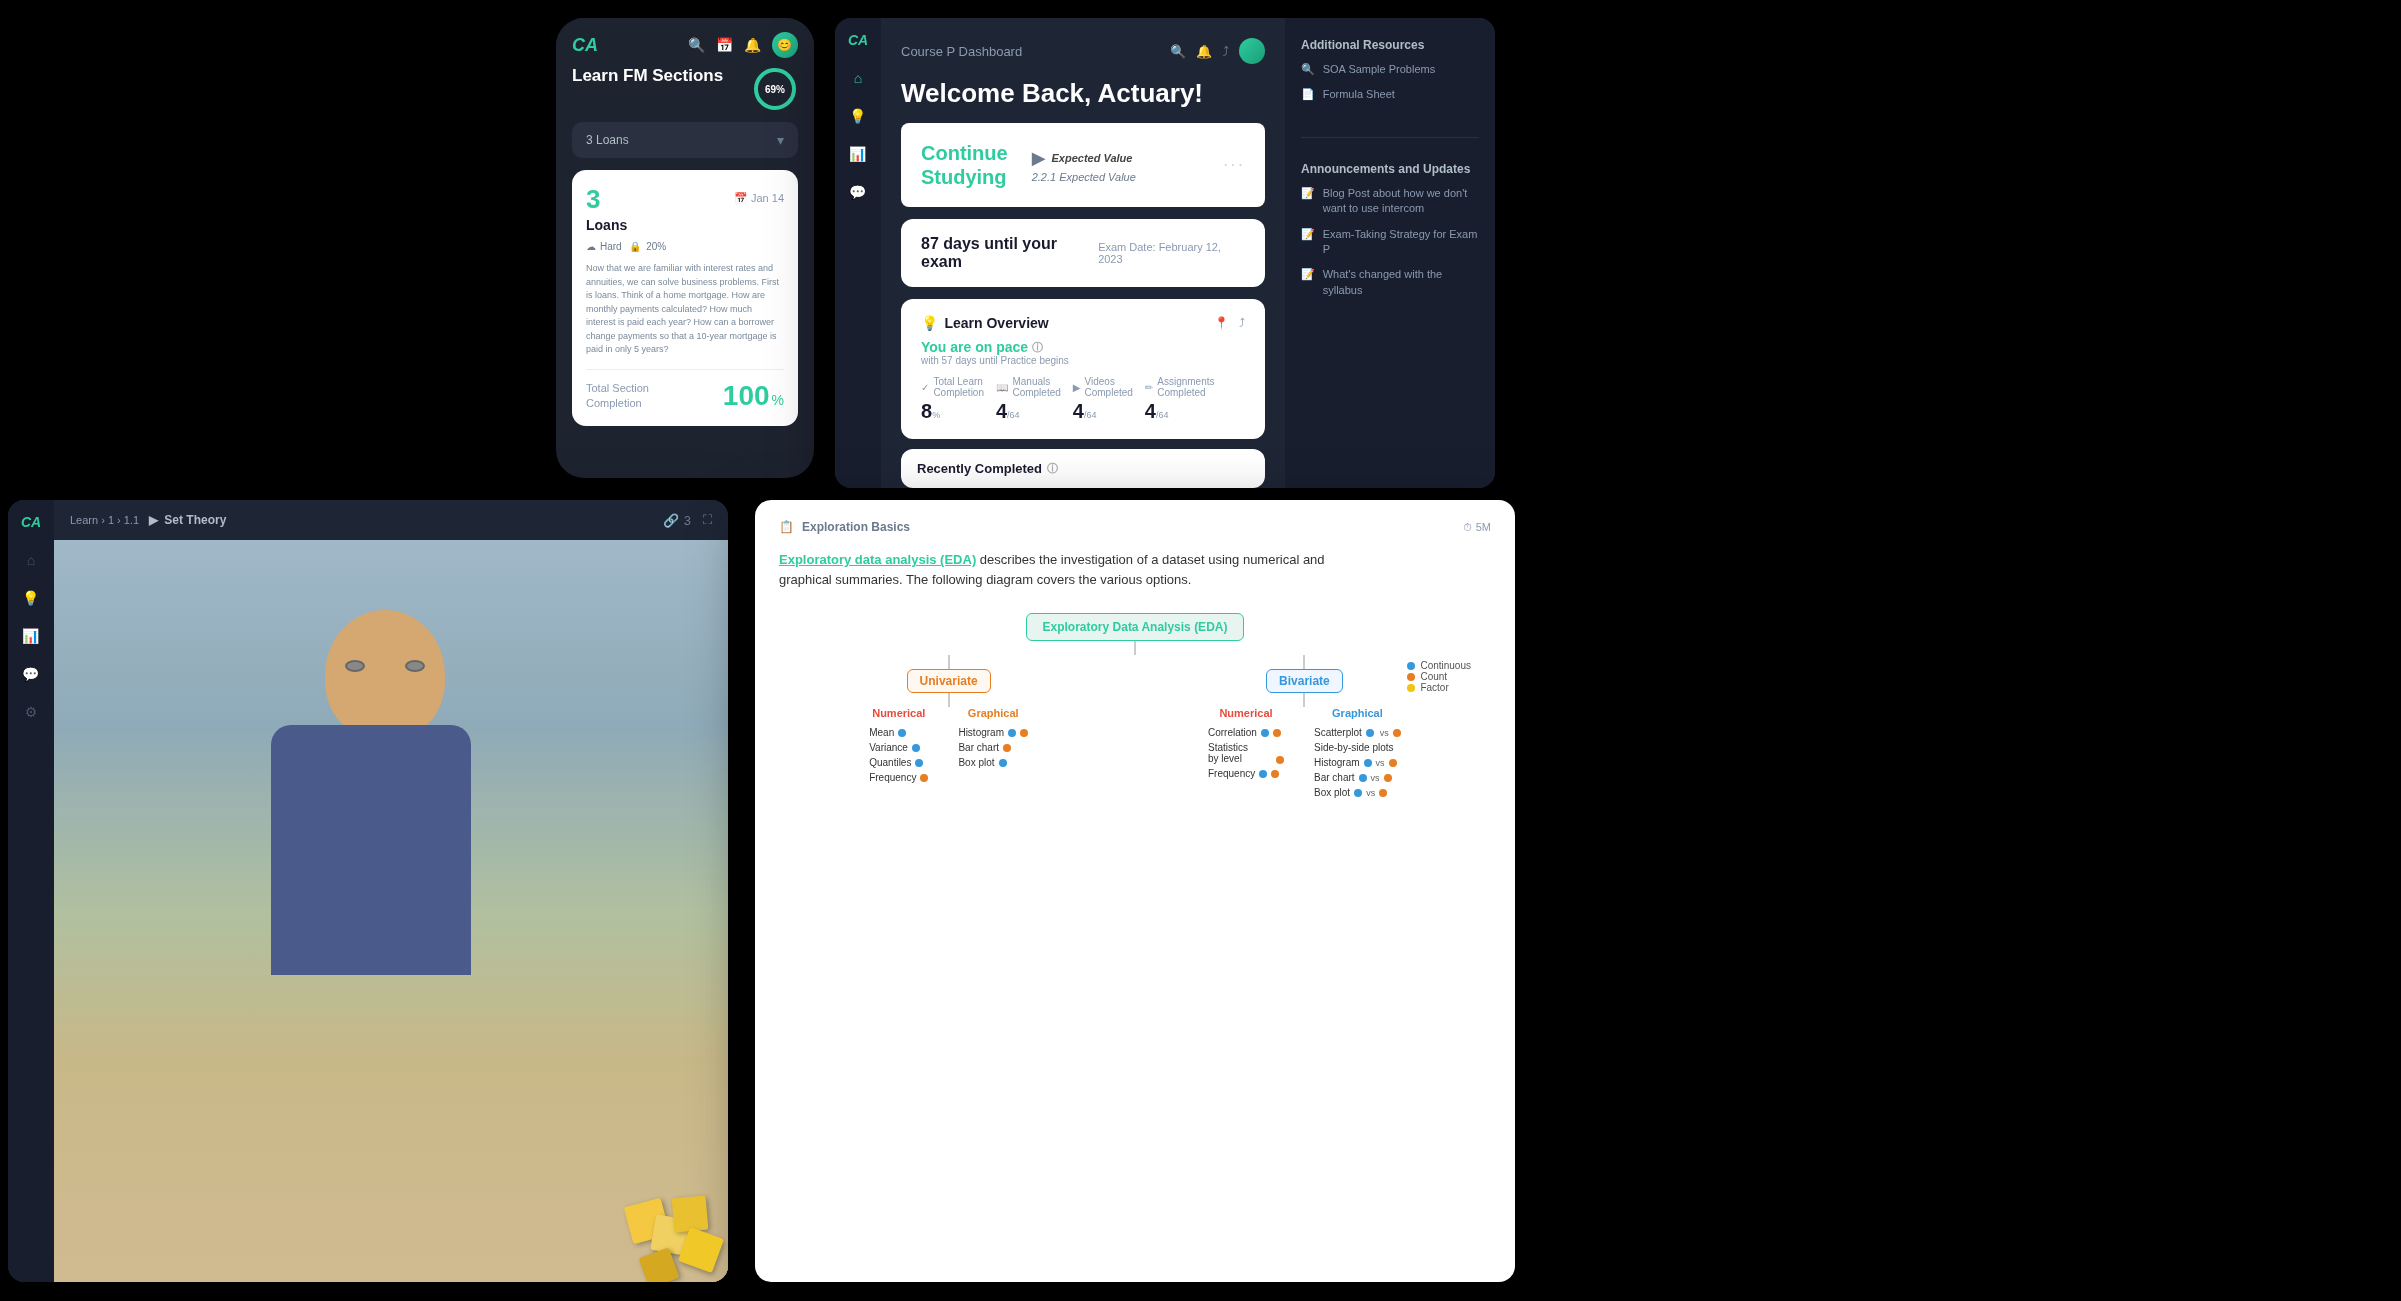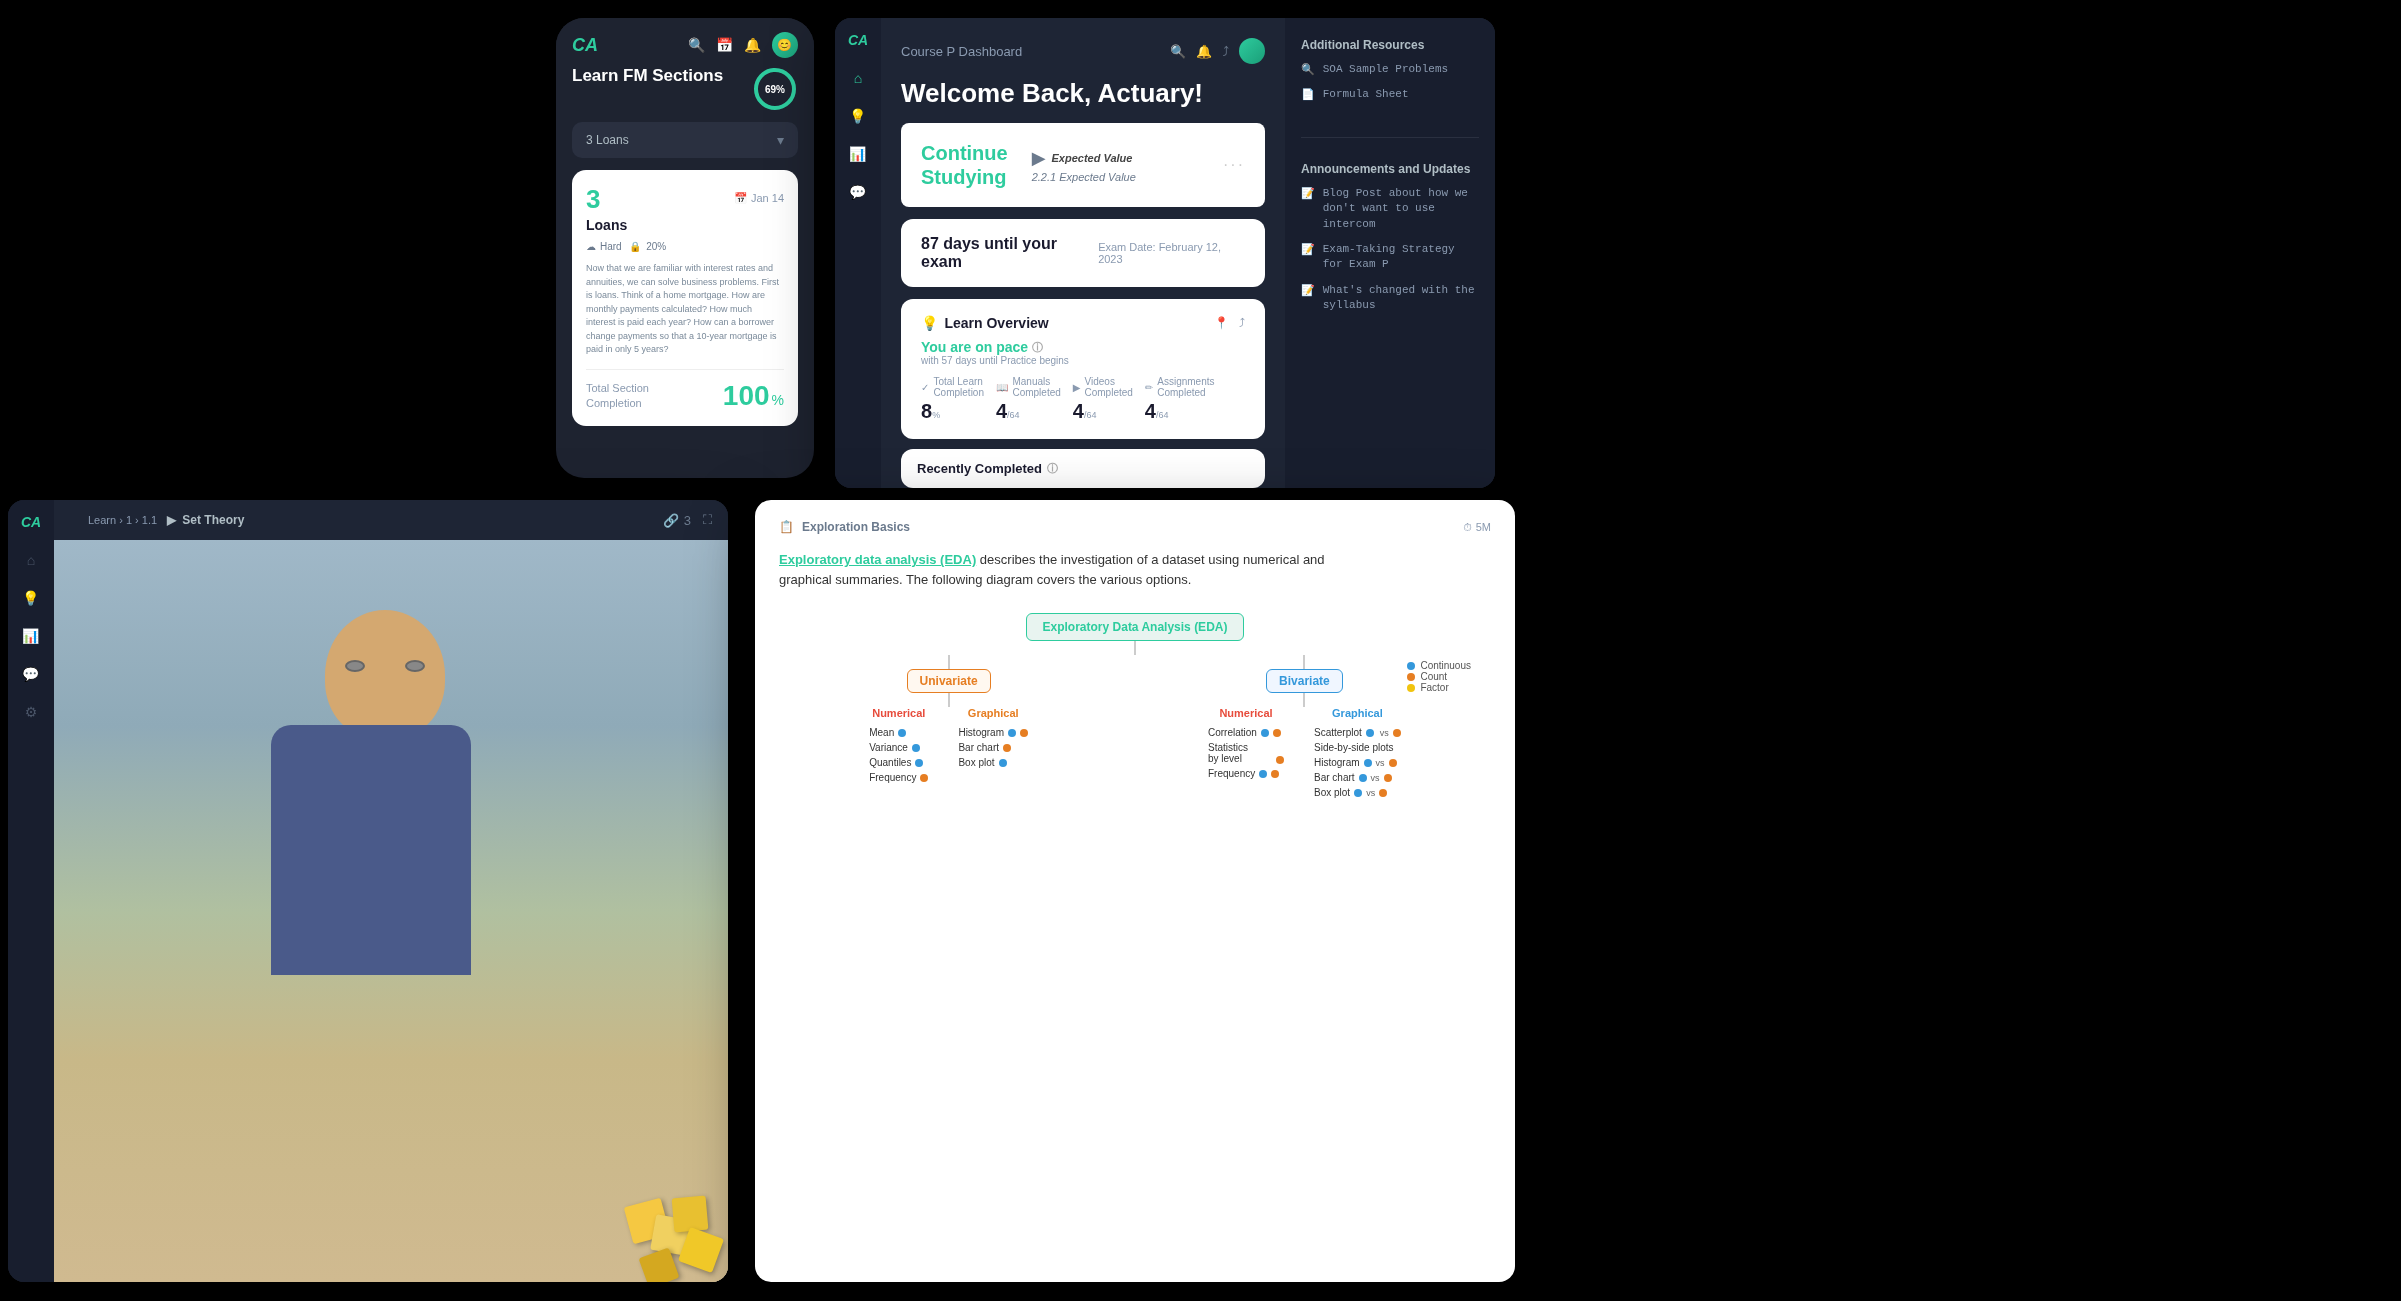--- a/index.html
+++ b/index.html
@@ -377,21 +377,20 @@
     .panel-item-icon {
       font-size: 11px;
       color: #6b7a8d;
       margin-top: 1px;
       flex-shrink: 0;
     }
     .panel-item-text {
       font-size: 11px;
       color: #8a9ab0;
       line-height: 1.4;
-      font-family: Liberation Mono, monospace;
     }
     .panel-divider {
       height: 1px;
       background: #2a3040;
       margin: 4px 0;
     }
 
     
     .video-window {
       position: absolute;
@@ -435,21 +434,20 @@
       align-items: center;
       padding: 12px 16px;
       background: #1e2535;
     }
     .video-breadcrumb {
       font-size: 11px;
       color: #6b7a8d;
     }
     .video-breadcrumb span {
       color: #8a9ab0;
-      margin-left: 18px;
     }
     .video-section-label {
       display: flex;
       align-items: center;
       gap: 6px;
       font-size: 12px;
       color: #b0bec5;
       font-weight: 600;
     }
     .video-topbar-right {

